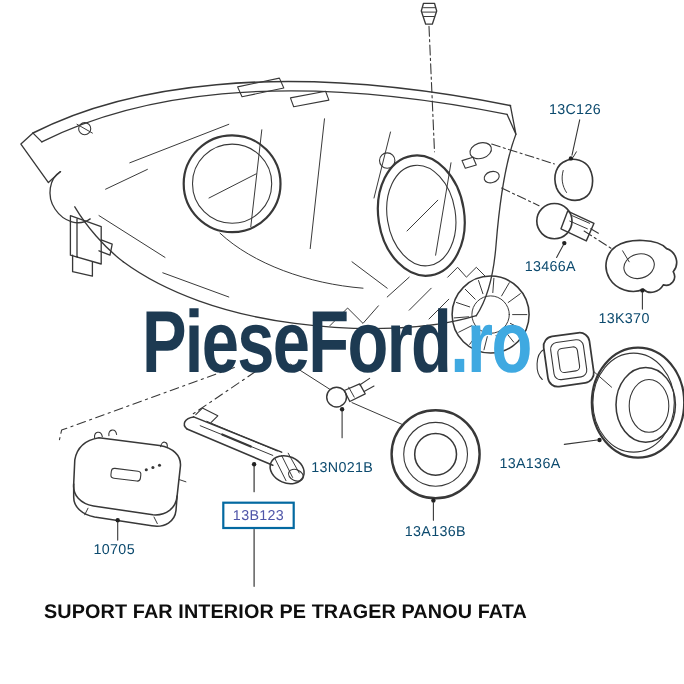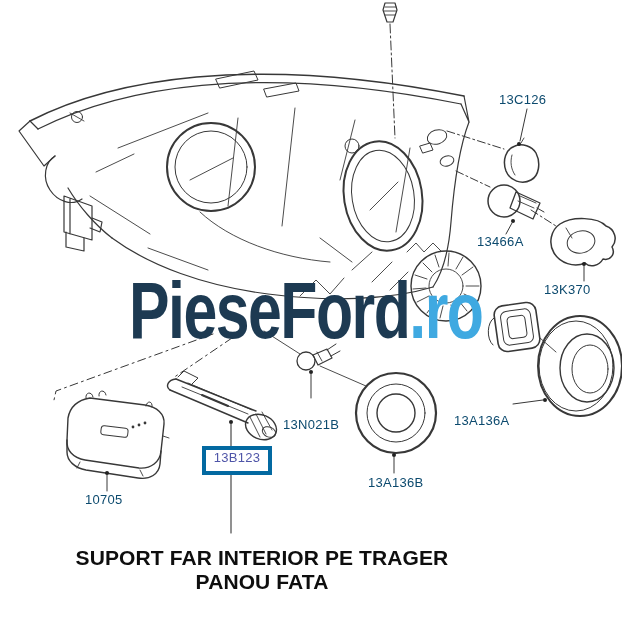--- a/index.html
+++ b/index.html
@@ -14,28 +14,28 @@
     transform:scaleX(0.76);transform-origin:0 0;white-space:nowrap;
     font-family:"Liberation Sans",sans-serif;
   }
   .wm-brand{color:#1d3a52;}
   .wm-tld{color:#3fa9e1;}
   .plabel{
     position:absolute;z-index:3;font-size:13px;letter-spacing:.3px;
     color:#0c4a6e;white-space:nowrap;
   }
   .plabel-box{
-    position:absolute;z-index:3;left:202px;top:446px;width:62px;height:21px;
-    border:4px solid #0369a1;background:#ffffff;display:flex;
-    align-items:flex-start;justify-content:center;
+    position:absolute;z-index:3;left:202px;top:456px;width:62px;height:21px;
+    border:2px solid #0369a1;background:#ffffff;display:flex;
+    align-items:center;justify-content:center;
     font-size:13px;letter-spacing:.3px;color:#4f55a8;
   }
   .caption{
-    position:absolute;z-index:3;left:40px;top:546px;width:444px;text-align:center;
-    font-weight:bold;font-size:21px;letter-spacing:.1px;color:#0e0e0e;
+    position:absolute;z-index:3;left:40px;top:546px;width:444px;
+    font-weight:bold;font-size:18px;letter-spacing:.1px;color:#0e0e0e;
   }
   .subtitle{
     position:absolute;z-index:3;left:0;top:592px;width:622px;text-align:center;
     font-family:"DejaVu Serif",serif;font-style:italic;font-weight:bold;
     font-size:14px;letter-spacing:.2px;color:#101010;
   }
 </style>
 </head>
 <body>
 

